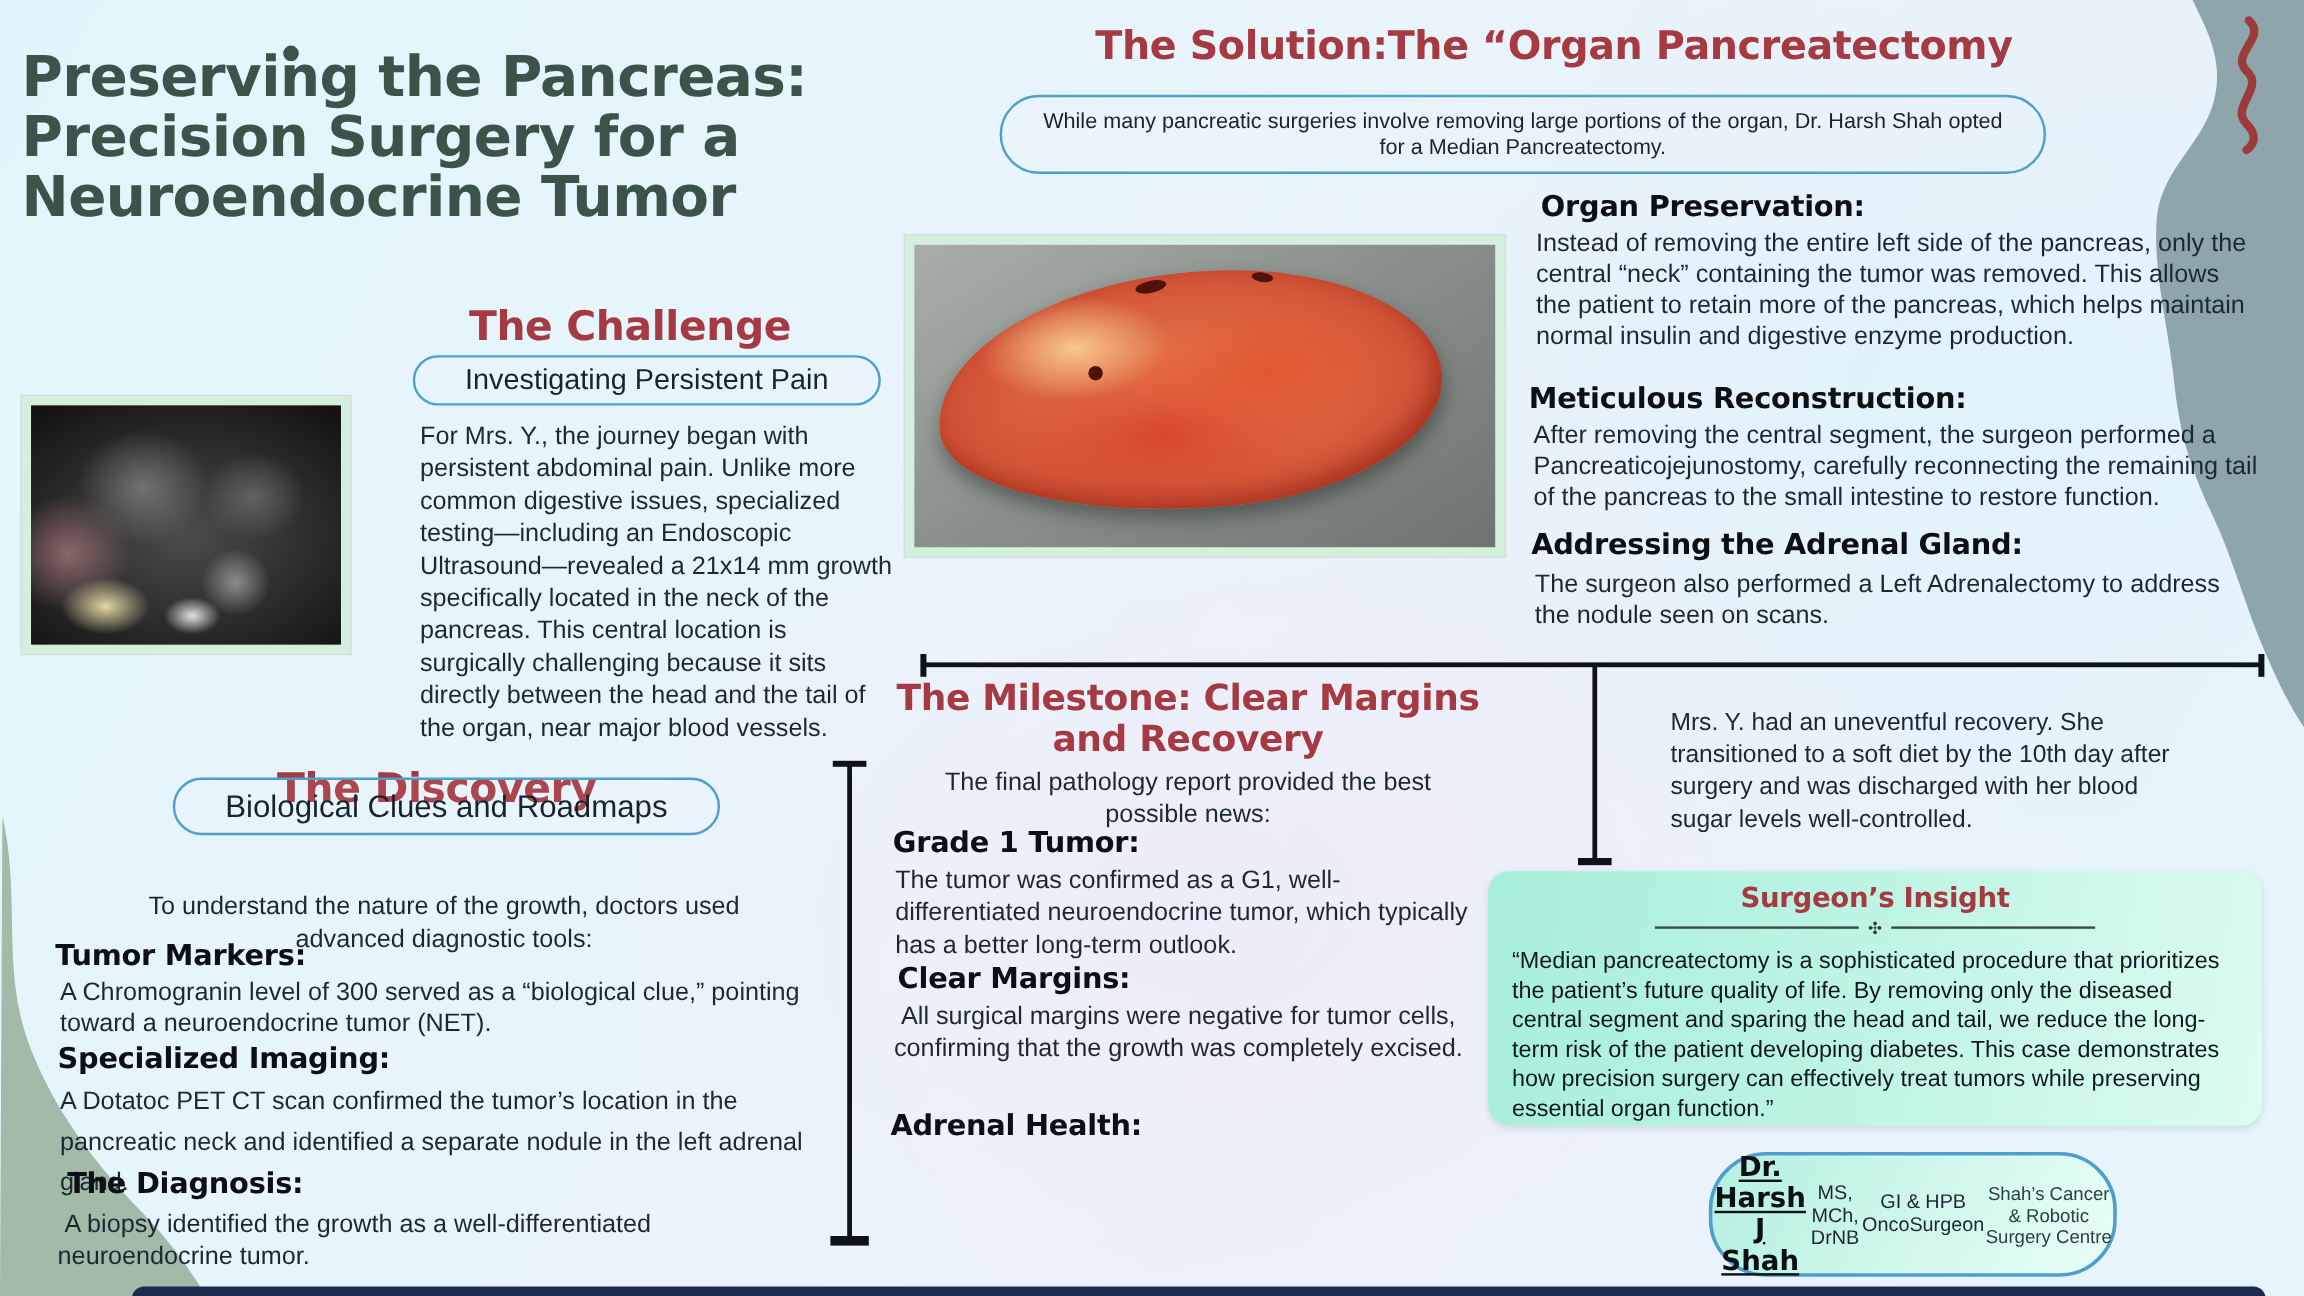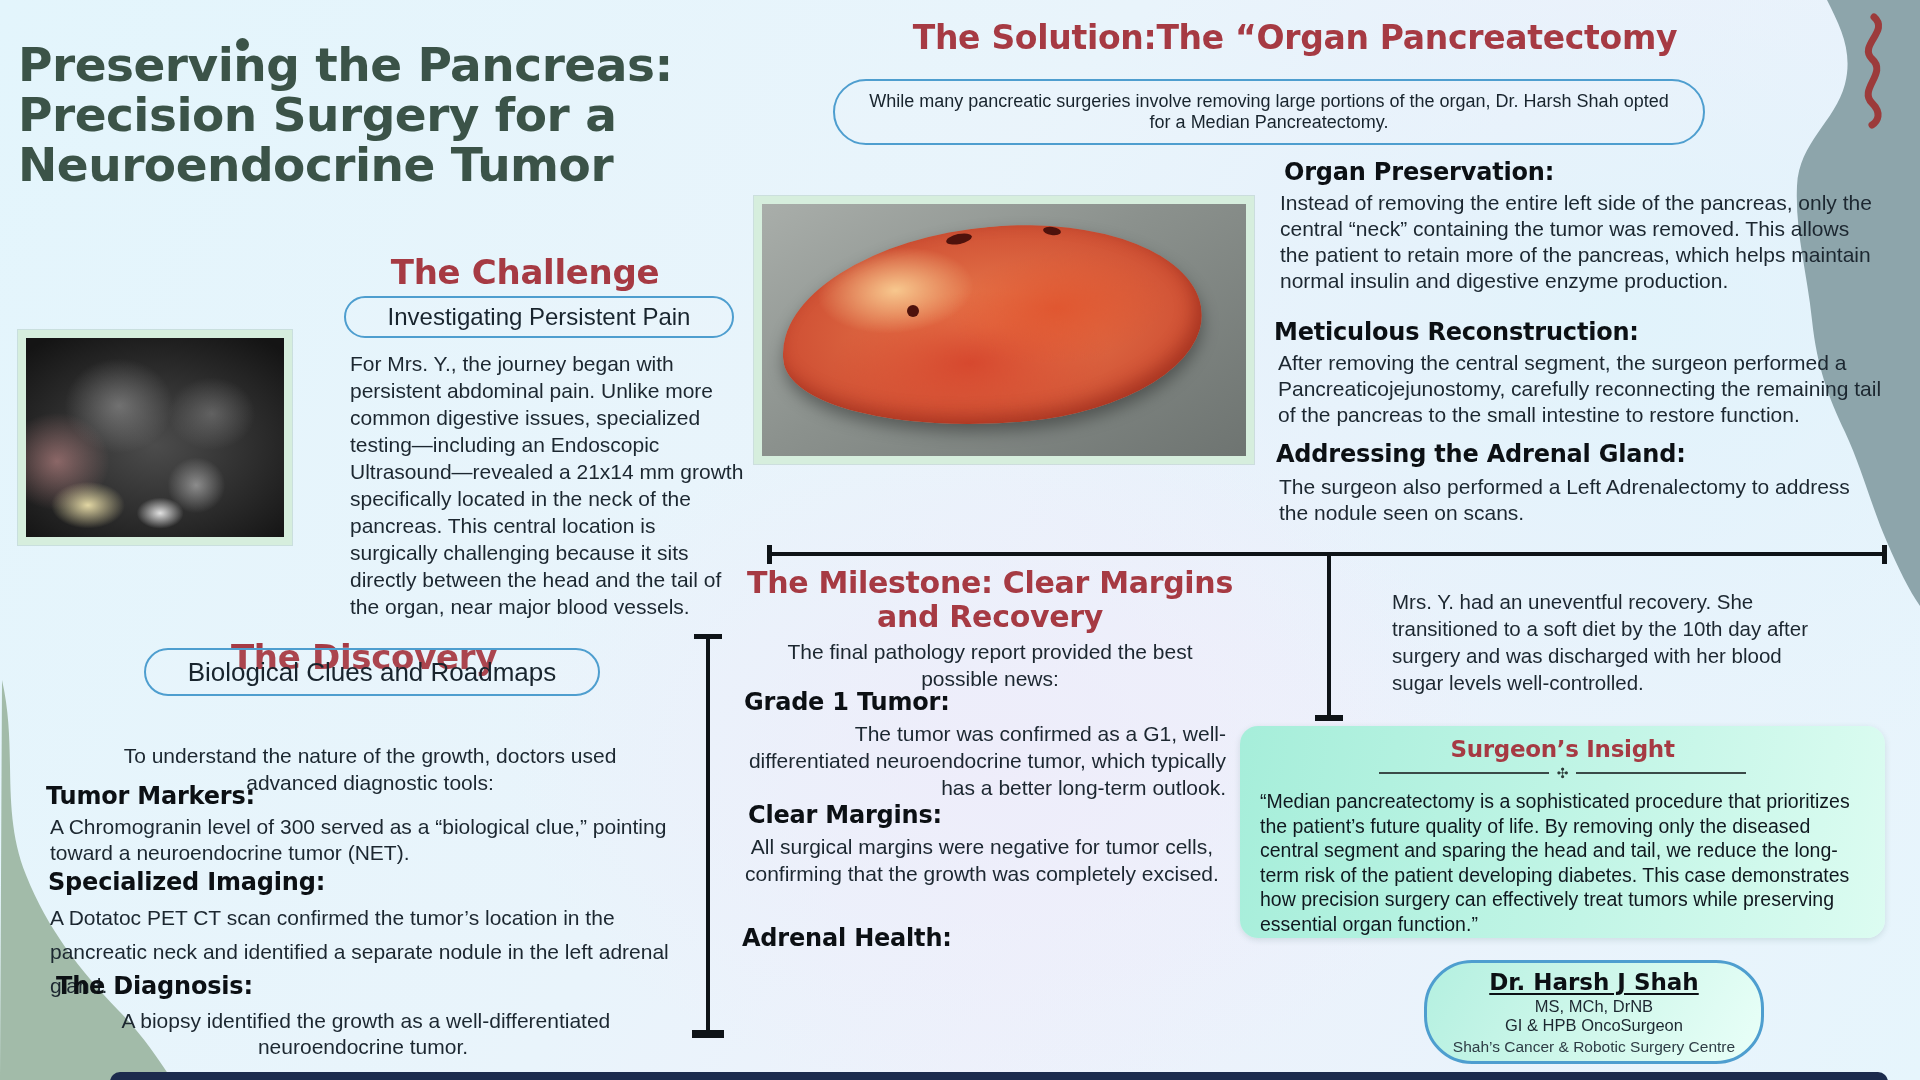--- a/index.html
+++ b/index.html
@@ -68,21 +68,21 @@
   .insight-box{
     border-radius:18px;
     background:linear-gradient(100deg,#a6eeda 0%,#c2f5e6 55%,#dcfcf1 100%);
     box-shadow:0 2px 6px rgba(40,90,80,.15);
   }
   .insight-divider{display:flex;align-items:center;justify-content:center;gap:8px;color:#2c3a38;}
   .insight-divider .line{height:2px;width:170px;background:#3a4a48;}
   .doctor-card{
     border:3px solid #4e9ecf;border-radius:48px;
     background:linear-gradient(120deg,#b4f0e0 0%,#d2f8ec 55%,#e9fff8 100%);
-    display:flex;flex-direction:column;align-items:center;justify-content:center;
+    display:flex;flex-direction:row;align-items:center;justify-content:center;
     text-align:center;
   }
 </style>
 </head>
 <body>
 
 <div class="poster">
 
   <svg class="abs" style="right:0;top:0;" width="145" height="625" viewBox="0 0 145 625">
     <path d="M52,0 C66,28 78,52 70,84 C60,122 24,142 22,186 C20,232 32,272 37,320 C42,368 54,398 70,432 C86,466 97,508 112,542 C124,570 134,590 145,606 L145,0 Z" fill="#8da5ab"></path>
@@ -118,21 +118,21 @@
   </div>
   <div class="abs b" style="left:120px;top:742px;width:500px;text-align:center;">To understand the nature of the growth, doctors used advanced diagnostic tools:</div>
 
   <div class="abs h-black" style="left:46px;top:782px;">Tumor Markers:</div>
   <div class="abs b" style="left:50px;top:814px;width:640px;line-height:26px;">A Chromogranin level of 300 served as a “biological clue,” pointing toward a neuroendocrine tumor (NET).</div>
 
   <div class="abs h-black" style="left:48px;top:868px;">Specialized Imaging:</div>
   <div class="abs b" style="left:50px;top:901px;width:640px;line-height:34px;">A Dotatoc PET CT scan confirmed the tumor’s location in the pancreatic neck and identified a separate nodule in the left adrenal gland.</div>
 
   <div class="abs h-black" style="left:56px;top:972px;">The Diagnosis:</div>
-  <div class="abs b" style="left:48px;top:1008px;width:630px;line-height:26px;white-space:pre-wrap;text-align:center;"> A biopsy identified the growth as a well-differentiated neuroendocrine tumor.</div>
+  <div class="abs b" style="left:48px;top:1008px;width:630px;line-height:26px;white-space:pre-wrap;"> A biopsy identified the growth as a well-differentiated neuroendocrine tumor.</div>
 
   <div class="abs tl" style="left:706px;top:636px;width:4px;height:398px;"></div>
   <div class="abs tl" style="left:694px;top:634px;width:28px;height:5px;"></div>
   <div class="abs tl" style="left:692px;top:1030px;width:32px;height:8px;"></div>
 
   <div class="abs h-red" style="left:905px;top:18px;width:780px;font-size:33px;">The Solution:The “Organ Pancreatectomy</div>
   <div class="abs pill" style="left:833px;top:79px;width:868px;height:62px;font-size:18px;border-radius:34px;">
     <span style="width:94%;">While many pancreatic surgeries involve removing large portions of the organ, Dr. Harsh Shah opted for a Median Pancreatectomy.</span>
   </div>
 
@@ -157,21 +157,21 @@
   <div class="abs tl" style="left:769px;top:552px;width:1117px;height:4px;"></div>
   <div class="abs tl" style="left:767px;top:545px;width:5px;height:19px;"></div>
   <div class="abs tl" style="left:1882px;top:545px;width:5px;height:19px;"></div>
   <div class="abs tl" style="left:1327px;top:554px;width:4px;height:164px;"></div>
   <div class="abs tl" style="left:1315px;top:715px;width:28px;height:6px;"></div>
 
   <div class="abs h-red" style="left:740px;top:566px;width:500px;font-size:30px;line-height:34px;">The Milestone:  Clear Margins and Recovery</div>
   <div class="abs b" style="left:770px;top:638px;width:440px;text-align:center;">The final pathology report provided the best possible news:</div>
 
   <div class="abs h-black" style="left:744px;top:688px;">Grade 1 Tumor:</div>
-  <div class="abs b" style="left:746px;top:720px;width:480px;text-align:right;">The tumor was confirmed as a G1, well-differentiated neuroendocrine tumor, which typically has a better long-term outlook.</div>
+  <div class="abs b" style="left:746px;top:720px;width:480px;">The tumor was confirmed as a G1, well-differentiated neuroendocrine tumor, which typically has a better long-term outlook.</div>
 
   <div class="abs h-black" style="left:748px;top:801px;">Clear Margins:</div>
   <div class="abs b" style="left:745px;top:833px;width:480px;white-space:pre-wrap;"> All surgical margins were negative for tumor cells, confirming that the growth was completely excised.</div>
 
   <div class="abs h-black" style="left:742px;top:924px;">Adrenal Health:</div>
 
   <div class="abs b" style="left:1392px;top:588px;width:430px;font-size:20.5px;">Mrs. Y. had an uneventful recovery. She transitioned to a soft diet by the 10th day after surgery and was discharged with her blood sugar levels well-controlled.</div>
 
   <div class="abs insight-box" style="left:1240px;top:726px;width:645px;height:212px;">
     <div class="h-red" style="font-size:23px;margin-top:10px;">Surgeon’s Insight</div>

